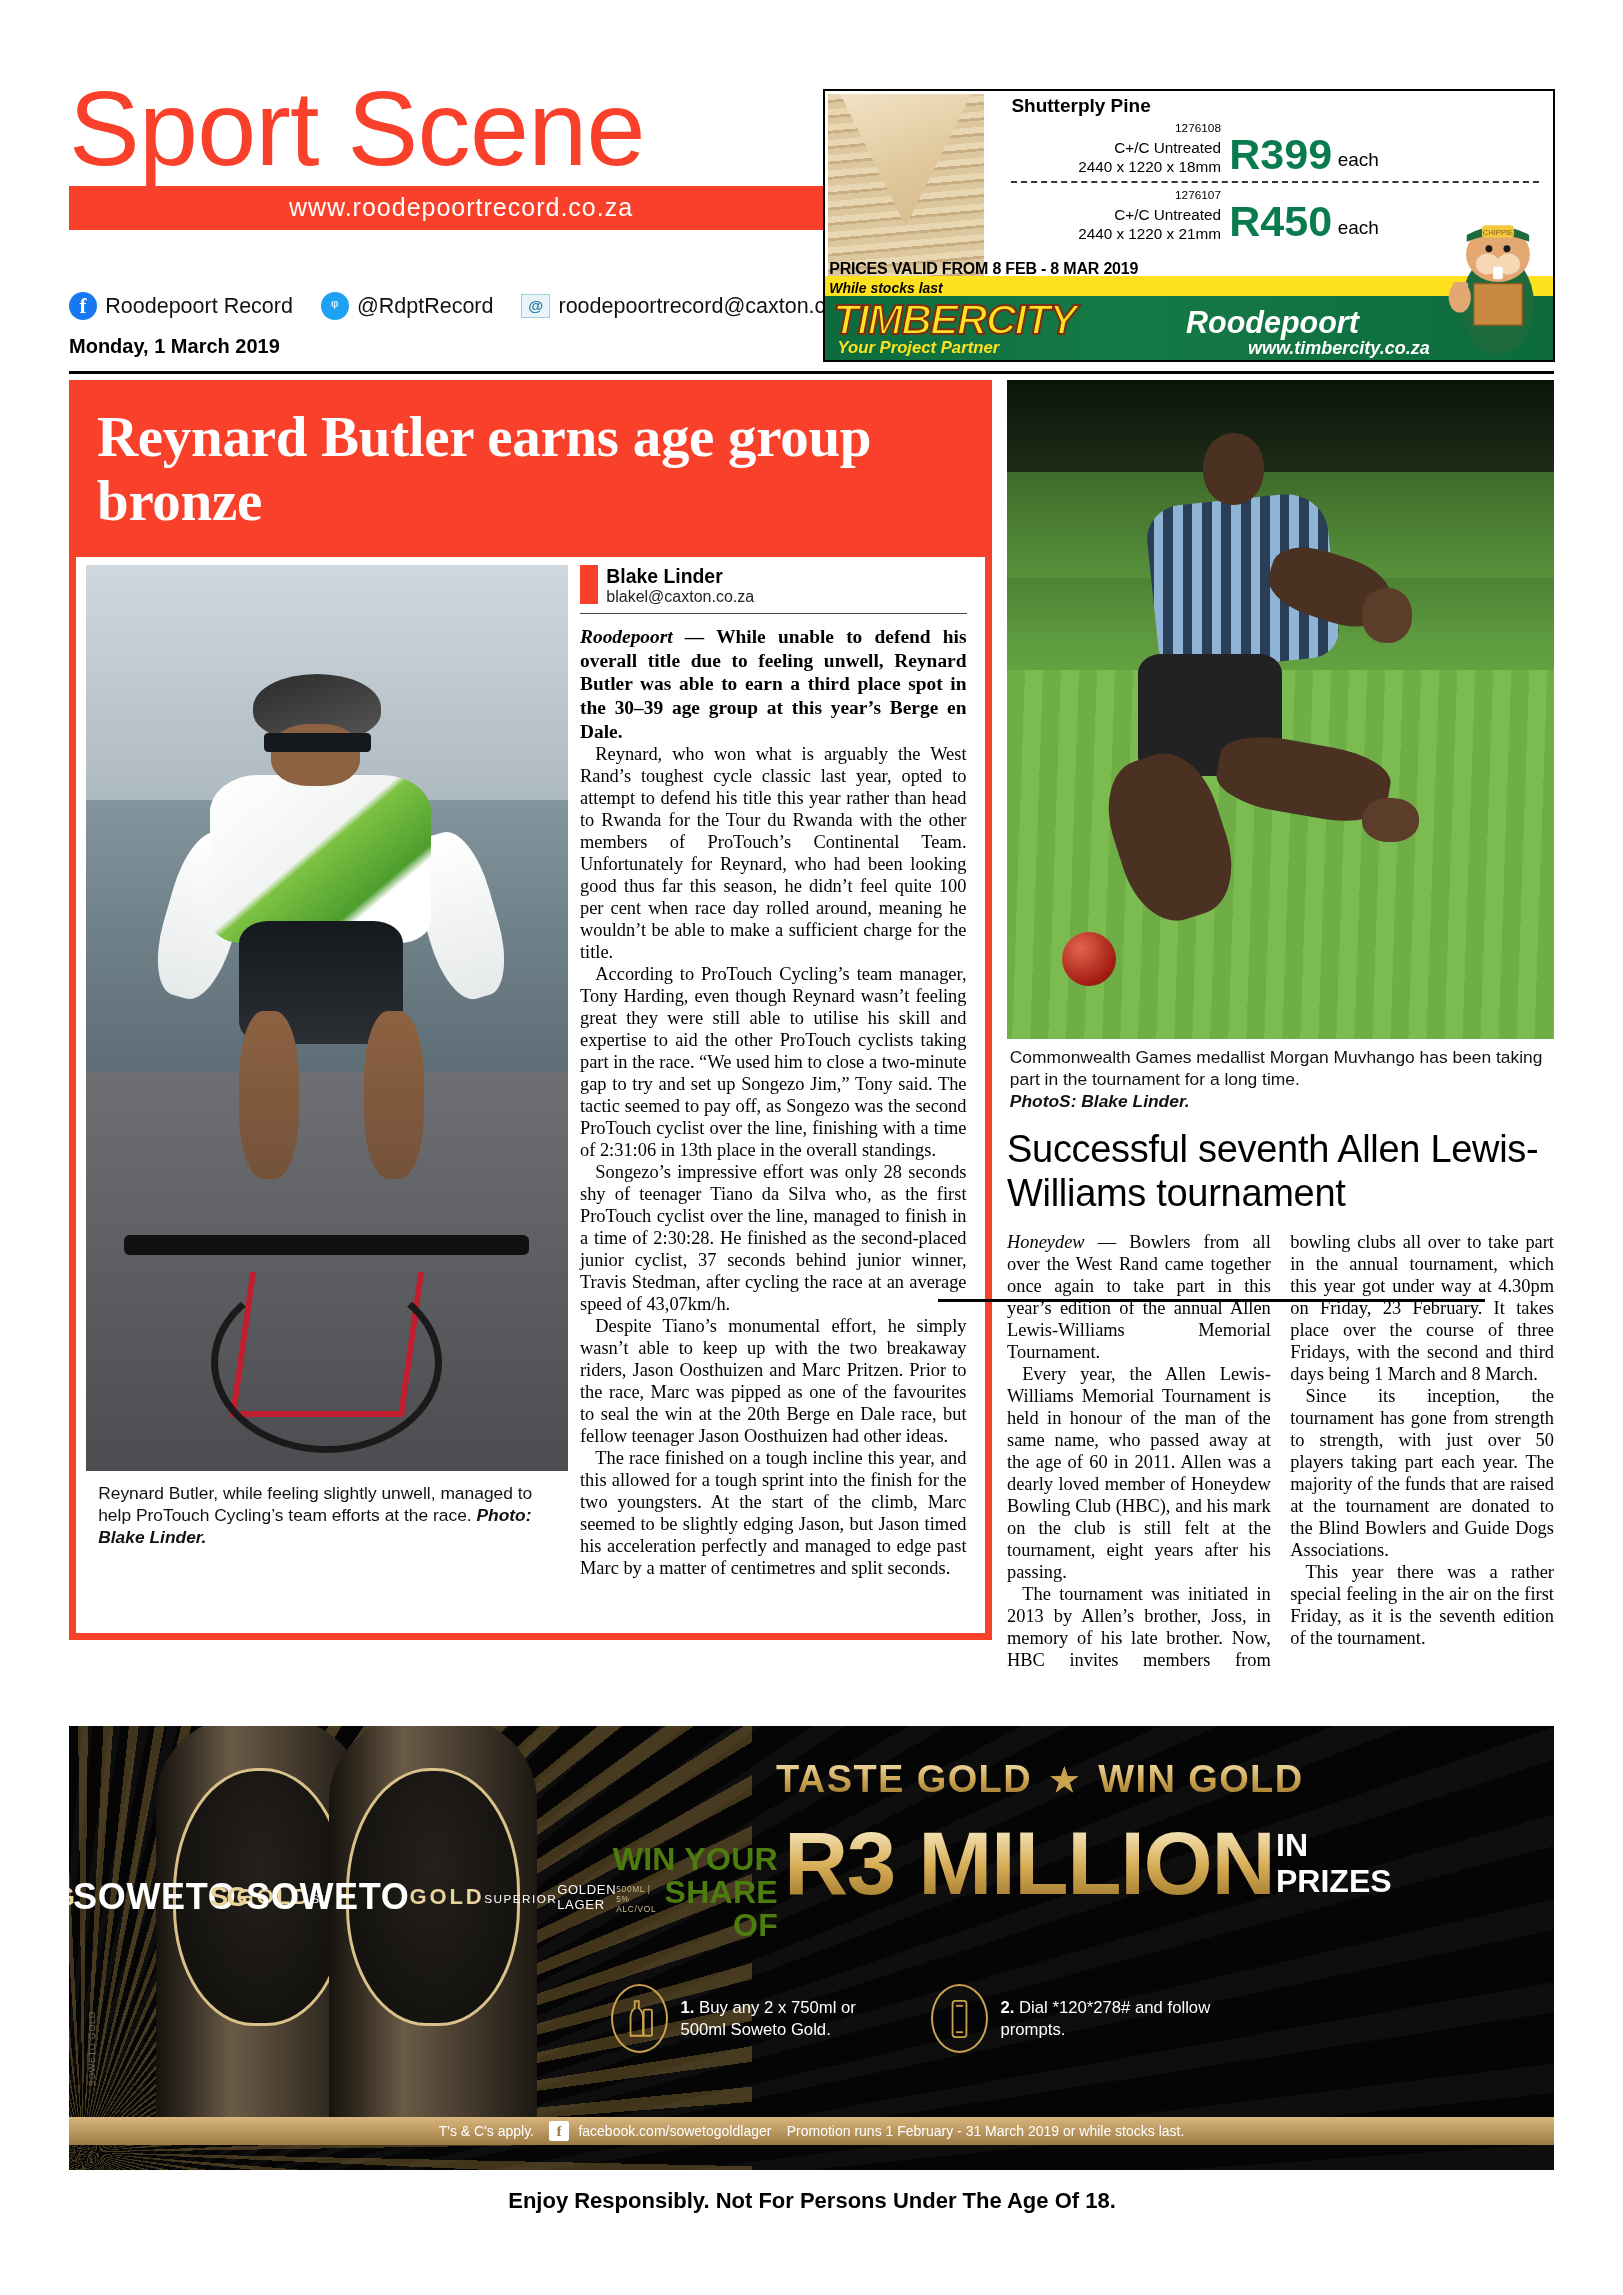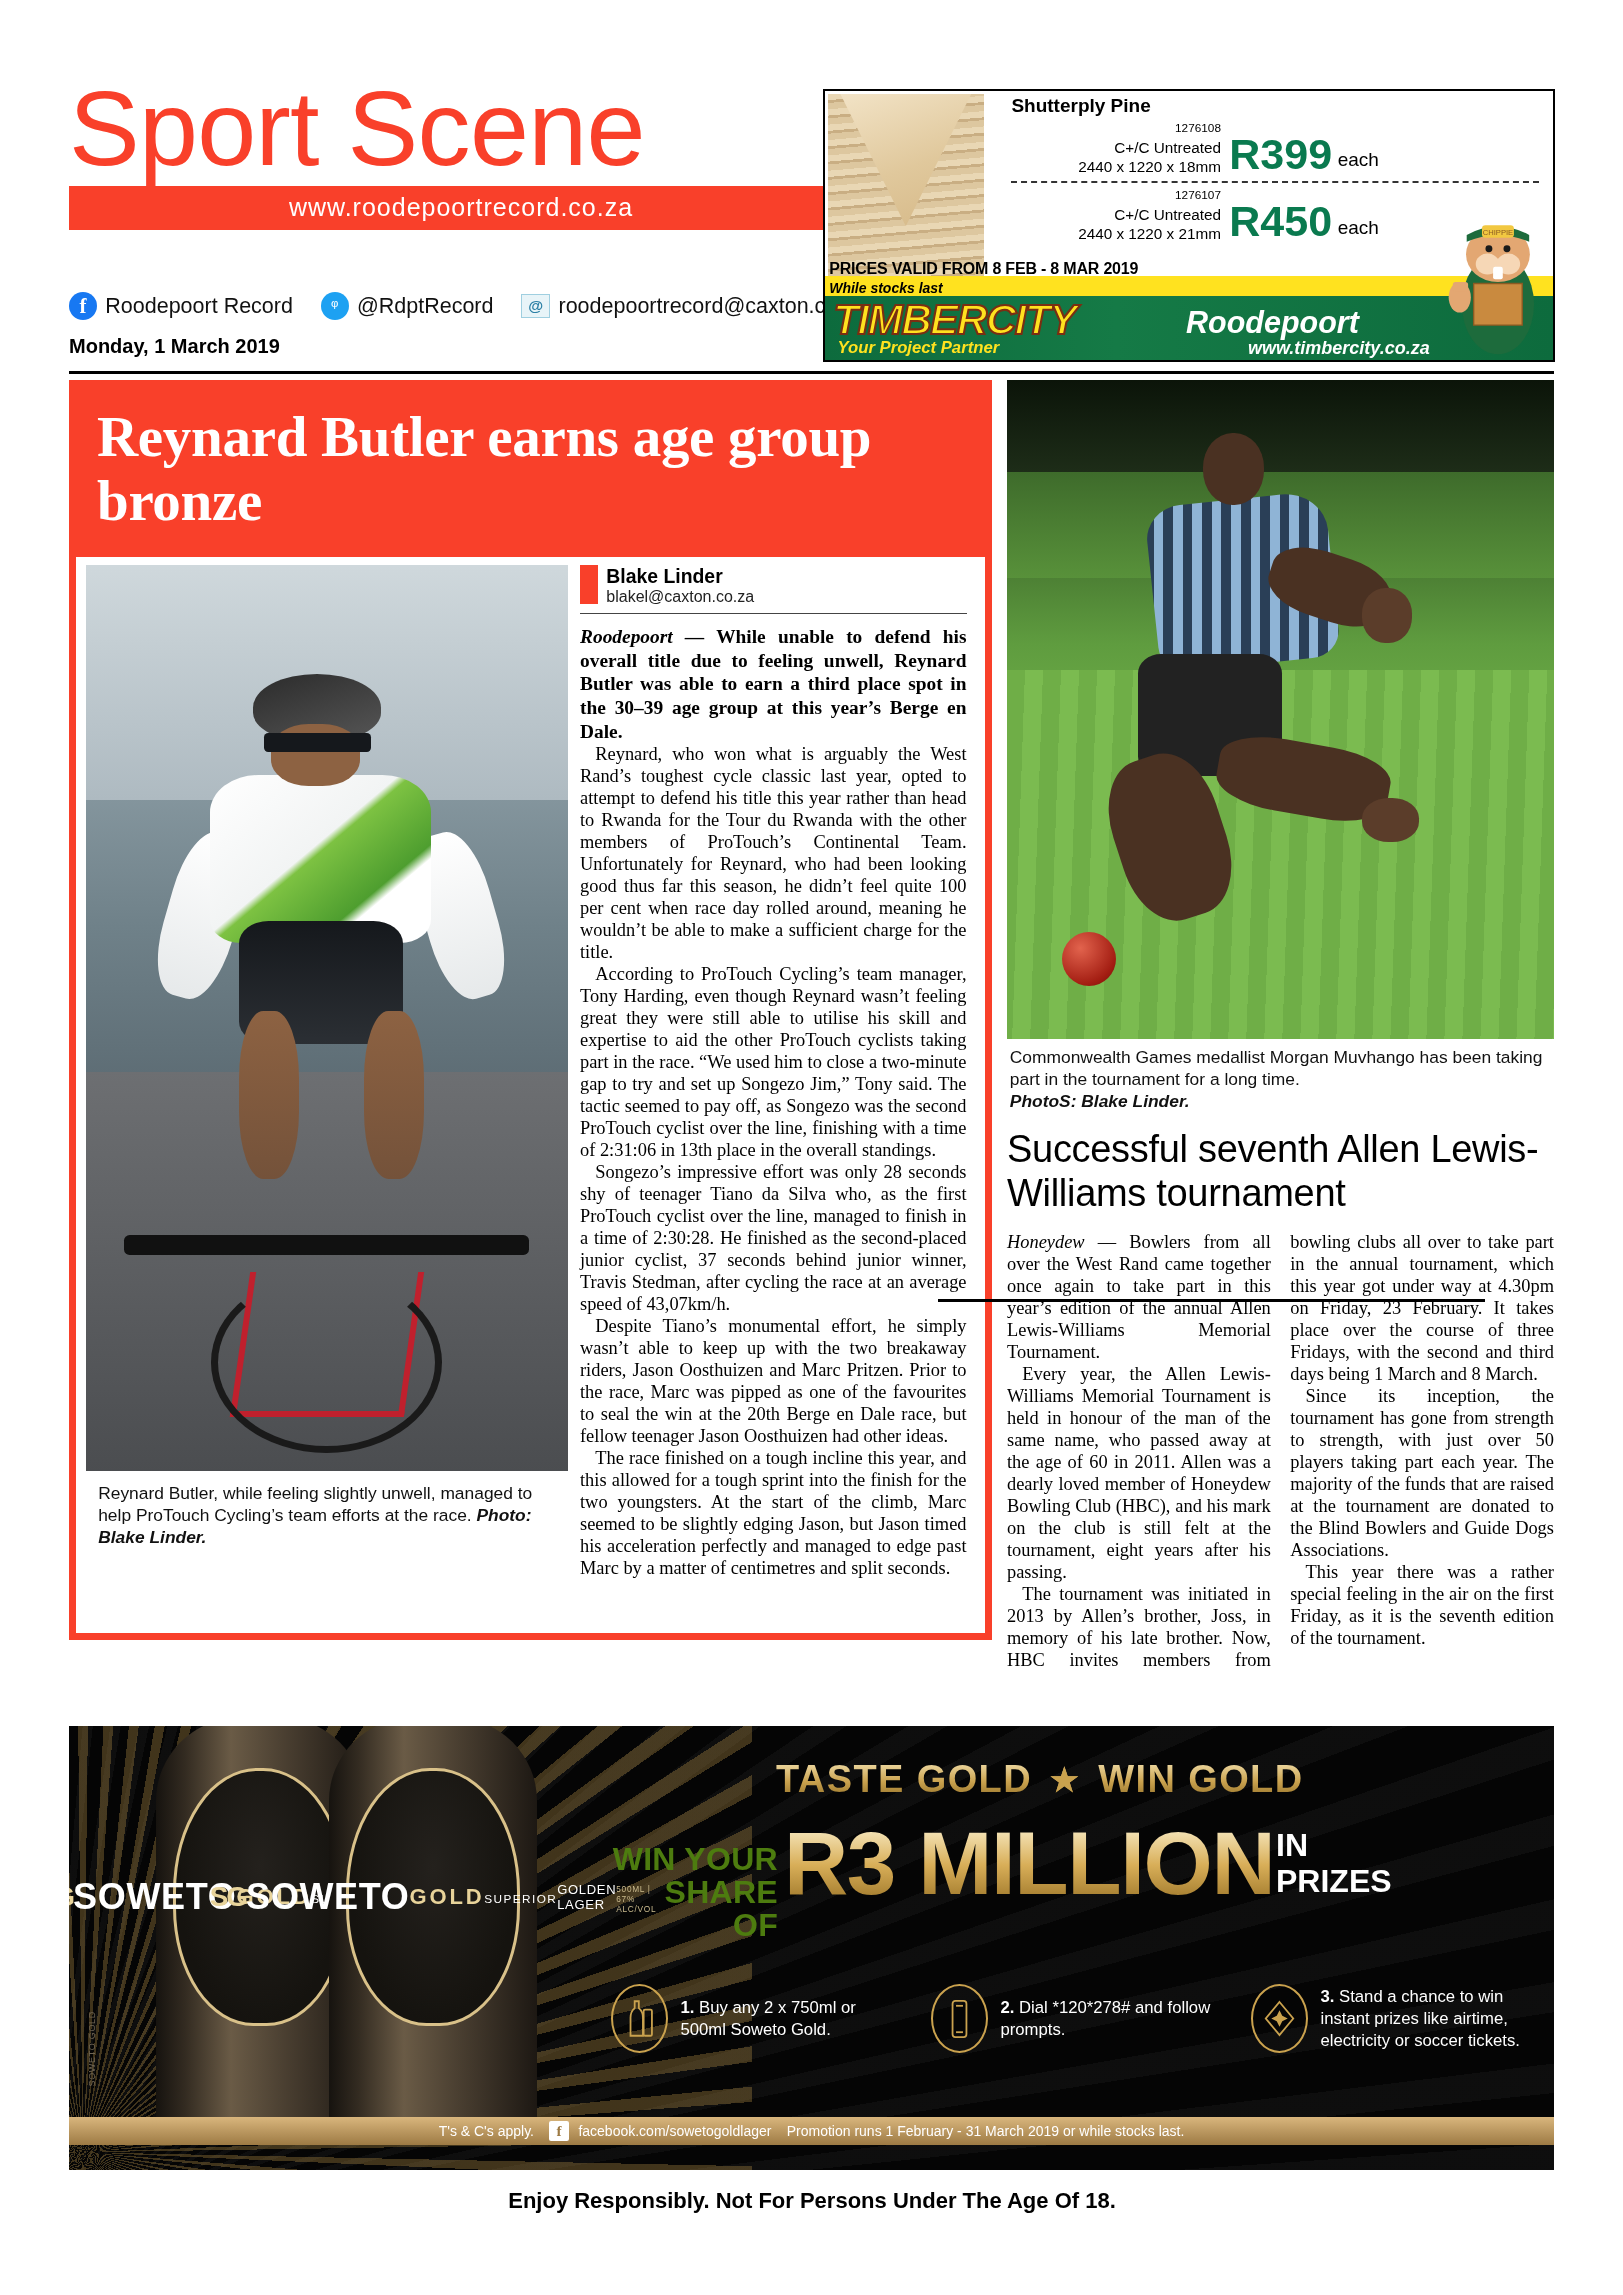--- a/index.html
+++ b/index.html
@@ -588,21 +588,21 @@
         <div class="sg-vol">750ML | 5% ALC/VOL</div>
       </div>
     </div>
     <div class="sg-bottle b2">
       <div class="sg-label">
         <div class="sg-sg">SG</div>
         <div class="sg-soweto">SOWETO</div>
         <div class="sg-gold">GOLD</div>
         <div class="sg-sup">SUPERIOR</div>
         <div class="sg-lager">GOLDEN LAGER</div>
-        <div class="sg-vol">500ML | 67% ALC/VOL</div>
+        <div class="sg-vol">500ML | 5% ALC/VOL</div>
       </div>
     </div>
     <div class="sg-vert">SOWETO GOLD</div>
   </div>
 
   <div class="sg-tagline">
     <span>TASTE GOLD</span>
     <span class="sg-star">★</span>
     <span>WIN GOLD</span>
   </div>
@@ -629,29 +629,20 @@
     <div class="sg-step">
       <div class="sg-icon">
         <svg width="25" height="42" viewBox="0 0 36 60">
           <rect x="8" y="4" width="20" height="52" rx="4" fill="none" stroke="#caa24e" stroke-width="2.6"></rect>
           <line x1="13" y1="11" x2="23" y2="11" stroke="#caa24e" stroke-width="2.6"></line>
           <line x1="13" y1="49" x2="23" y2="49" stroke="#caa24e" stroke-width="2.6"></line>
         </svg>
       </div>
       <div class="sg-step-txt"><b>2.</b> <span>Dial *120*278# and follow prompts.</span></div>
     </div>
-    <div class="sg-step">
-      <div class="sg-icon">
-        <svg width="33" height="39" viewBox="0 0 48 56">
-          <path d="M24 4 L44 28 L24 52 L4 28 Z" fill="none" stroke="#caa24e" stroke-width="2.6"></path>
-          <path d="M24 16 l4 8 8 4 -8 4 -4 8 -4 -8 -8 -4 8 -4 z" fill="#caa24e"></path>
-        </svg>
-      </div>
-      <div class="sg-step-txt"><b>3.</b> <span>Stand a chance to win instant prizes like airtime, electricity or soccer tickets.</span></div>
-    </div>
   </div>
 
   <div class="sg-terms">
     <span>T's &amp; C's apply.</span>
     <div class="sg-terms-inner">
       <div class="sg-fb">f</div>
       <span>facebook.com/sowetogoldlager</span>
     </div>
     <span>Promotion runs 1 February - 31 March 2019 or while stocks last.</span>
   </div>

